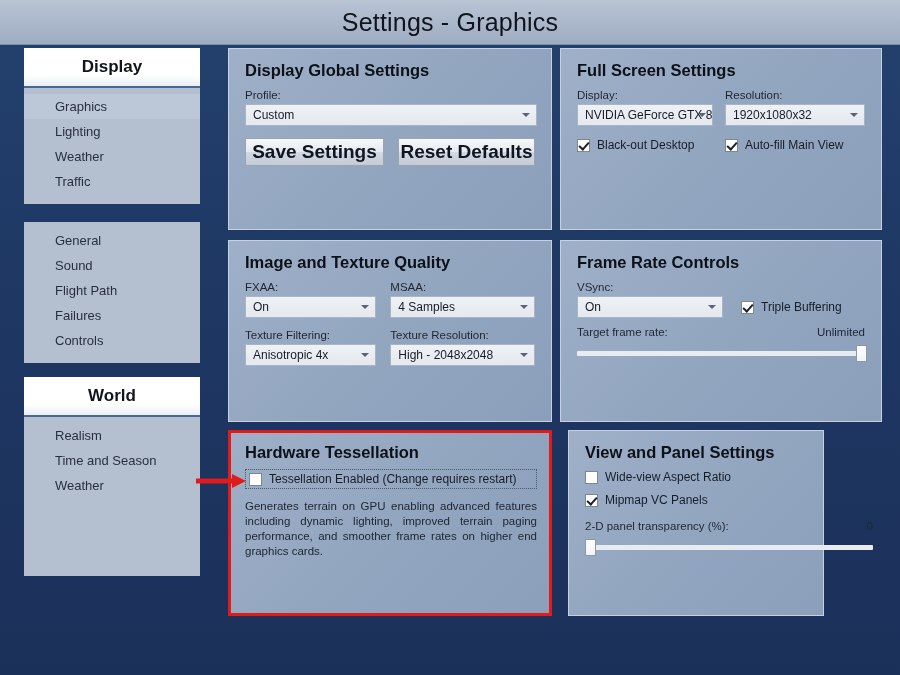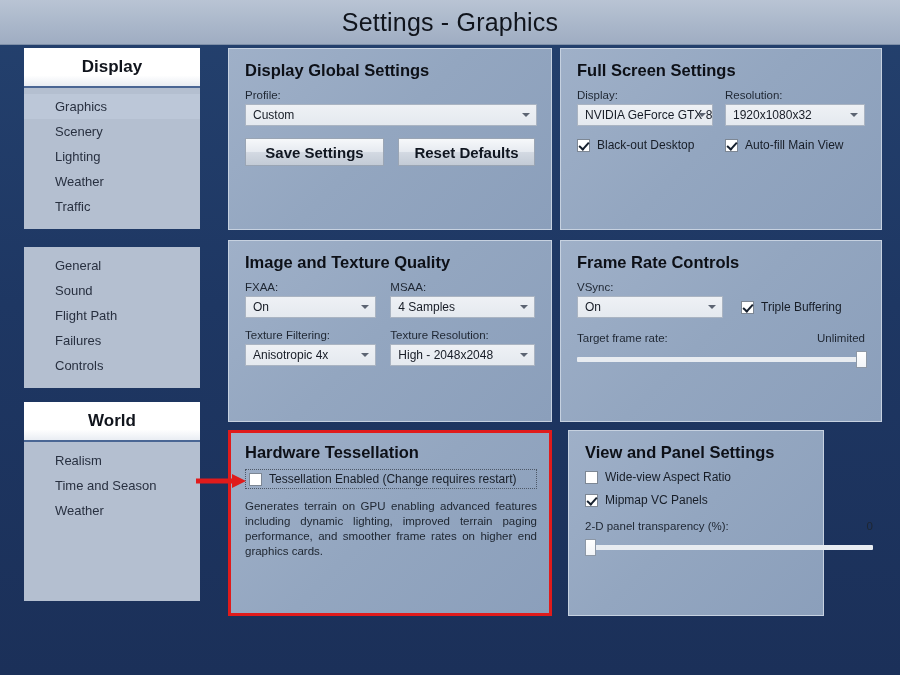--- a/index.html
+++ b/index.html
@@ -118,21 +118,21 @@
   }
 
   
   .btn {
     height: 28px;
     background: linear-gradient(180deg, #f6f8fa 0%, #e6eaf0 48%, #d3d9e2 52%, #c3cbd6 100%);
     border: 1px solid #9aa5b4;
     display: flex;
     align-items: center;
     justify-content: center;
-    font-size: 15px;
+    font-size: 19px;
     font-weight: bold;
     color: #101620;
     cursor: default;
   }
 
   
   .chk-row {
     display: flex;
     align-items: center;
     font-size: 12px;
@@ -209,21 +209,20 @@
 <div id="titlebar">
   <div id="titlebar-text">Settings - Graphics</div>
 </div>
 
 <div id="sidebar">
 
   <div class="side-group">
     <div class="side-header">Display</div>
     <div class="side-items">
       <div class="side-item active">Graphics</div>
-      <div class="side-item">Scenery</div>
       <div class="side-item">Lighting</div>
       <div class="side-item">Weather</div>
       <div class="side-item">Traffic</div>
     </div>
   </div>
 
   <div id="sidebar-spacer-1"></div>
 
   <div class="side-group">
     <div class="side-items">
@@ -333,21 +332,21 @@
   <div style="display:flex; align-items:center; gap:18px;">
     <div class="combo" style="width:146px">
       <span>On</span>
       <span class="caret"></span>
     </div>
     <div class="chk-row">
       <span class="chk-box checked"></span>
       <span>Triple Buffering</span>
     </div>
   </div>
-  <div style="display:flex; justify-content:space-between; margin-top:14px;">
+  <div style="display:flex; justify-content:space-between; margin-top:8px;">
     <span class="slider-value">Target frame rate:</span>
     <span class="slider-value">Unlimited</span>
   </div>
   <div class="slider" style="width:290px; margin-top:7px;">
     <div class="slider-track"></div>
     <div class="slider-thumb" id="thumb-framerate" style="left: 279px;"></div>
   </div>
 </div>
 
 <div class="panel" style="left:228px; top:430px; width:324px; height:186px;">

